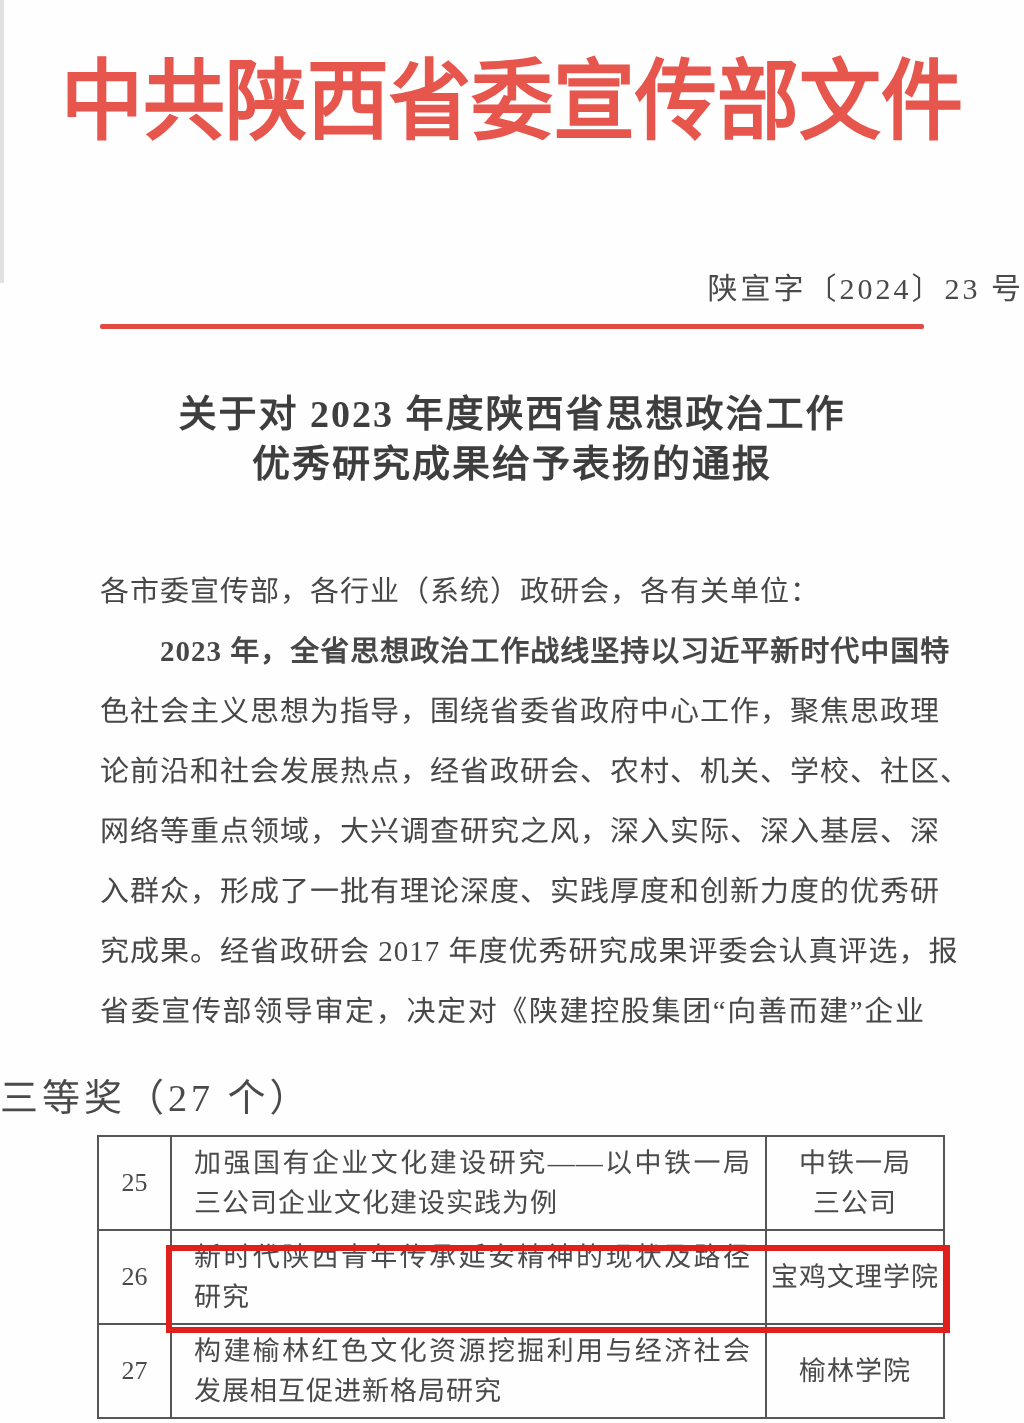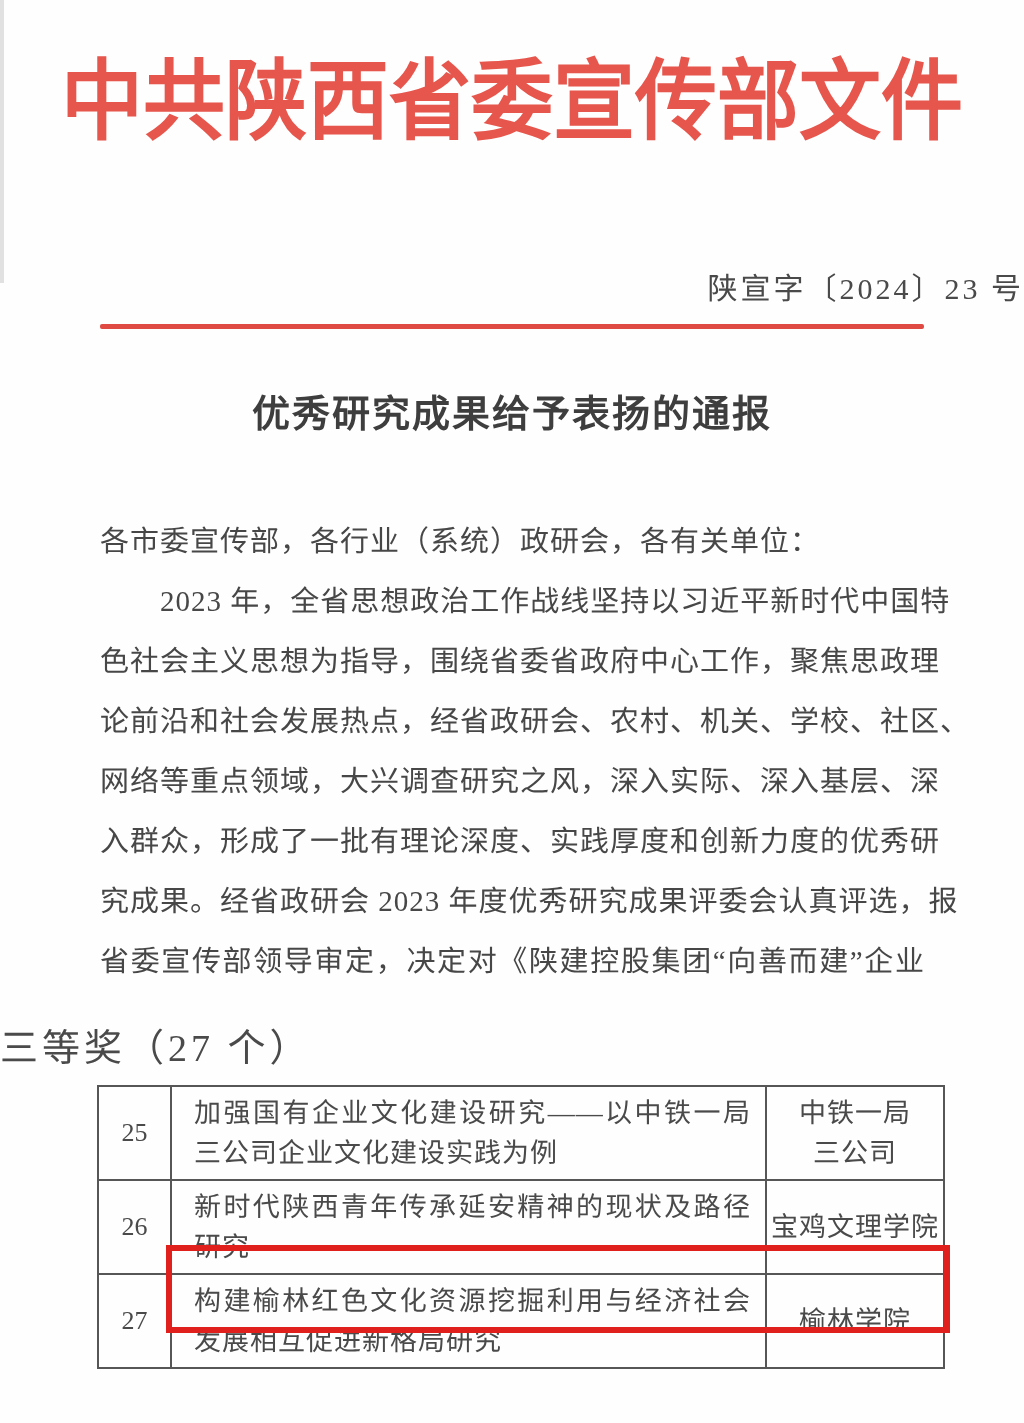--- a/index.html
+++ b/index.html
@@ -69,21 +69,21 @@
     line-height: 60px;
     height: 60px;
     text-align: justify;
     text-align-last: justify;
     white-space: nowrap;
   }
   .body-line.salutation {
     text-align: left;
     text-align-last: left;
   }
-  .body-line.indent { text-indent: 60px; }
+  .body-line.indent { text-indent: 60px; font-weight: bold; }
   .section-heading {
     margin-top: 26px;
     text-align: left;
     font-size: 38px;
     color: #4a4a4a;
     letter-spacing: 4px;
   }
   .awards-table {
     margin: 13px auto 0 97px;
     border-collapse: collapse;
@@ -139,31 +139,32 @@
 
   <div class="scan-streak"></div>
 
   <div class="org-title">中共陕西省委宣传部文件</div>
 
   <div class="doc-number">陕宣字〔2024〕23 号</div>
 
   <div class="red-rule"></div>
 
   <div class="doc-title">
+    <div class="t-line">关于对 2023 年度陕西省思想政治工作</div>
     <div class="t-line">优秀研究成果给予表扬的通报</div>
   </div>
 
   <div class="body-block">
     <div class="body-line salutation">各市委宣传部，各行业（系统）政研会，各有关单位：</div>
     <div class="body-line indent">2023 年，全省思想政治工作战线坚持以习近平新时代中国特</div>
     <div class="body-line">色社会主义思想为指导，围绕省委省政府中心工作，聚焦思政理</div>
     <div class="body-line">论前沿和社会发展热点，经省政研会、农村、机关、学校、社区、</div>
     <div class="body-line">网络等重点领域，大兴调查研究之风，深入实际、深入基层、深</div>
     <div class="body-line">入群众，形成了一批有理论深度、实践厚度和创新力度的优秀研</div>
-    <div class="body-line">究成果。经省政研会 2023 年度优秀研究成果评委会认真评选，报</div>
+    <div class="body-line">究成果。经省政研会 2017 年度优秀研究成果评委会认真评选，报</div>
     <div class="body-line">省委宣传部领导审定，决定对《陕建控股集团“向善而建”企业</div>
   </div>
 
   <div class="section-heading">三等奖（27 个）</div>
 
   <table class="awards-table">
     <colgroup>
       <col class="c-no">
       <col class="c-title">
       <col class="c-unit">

